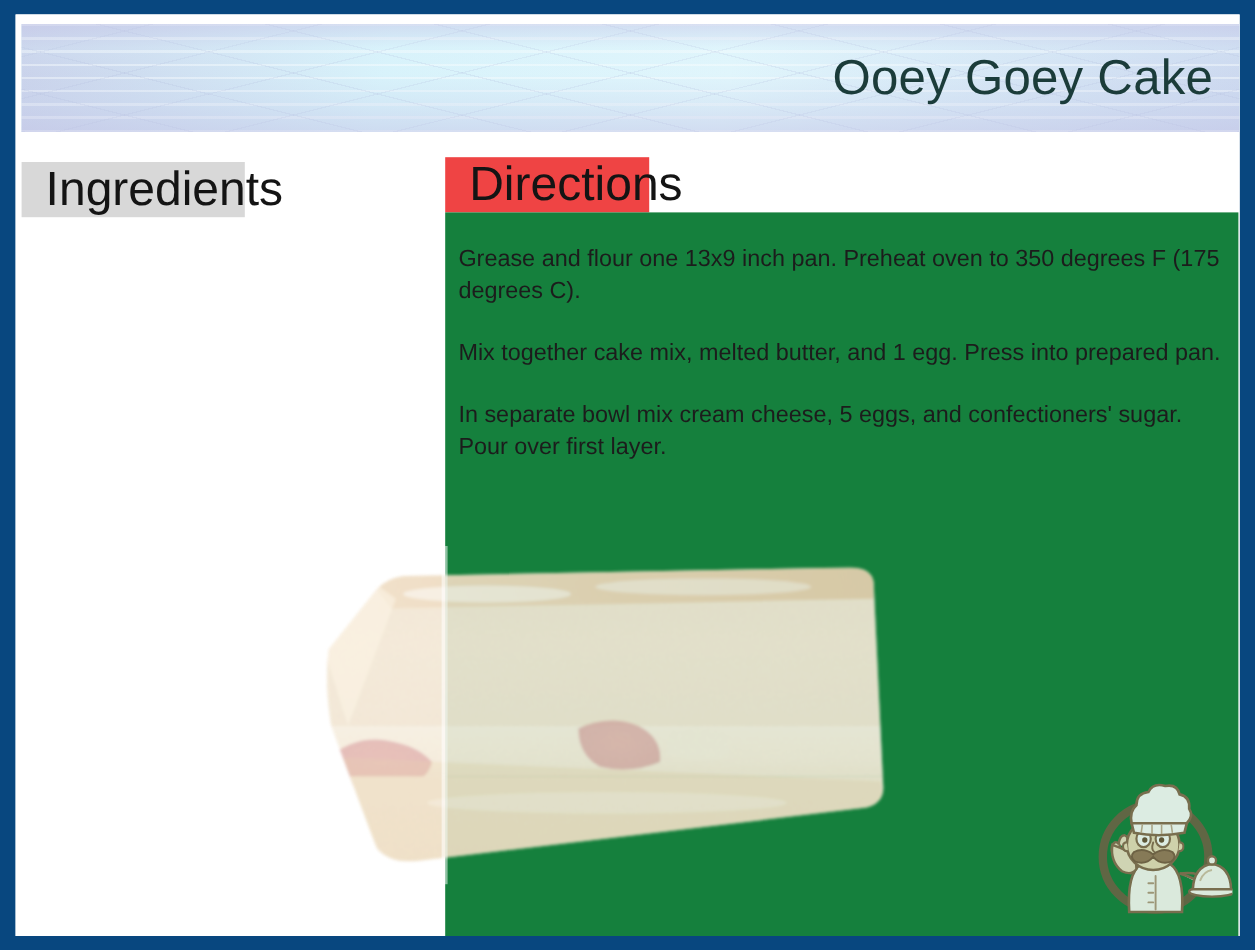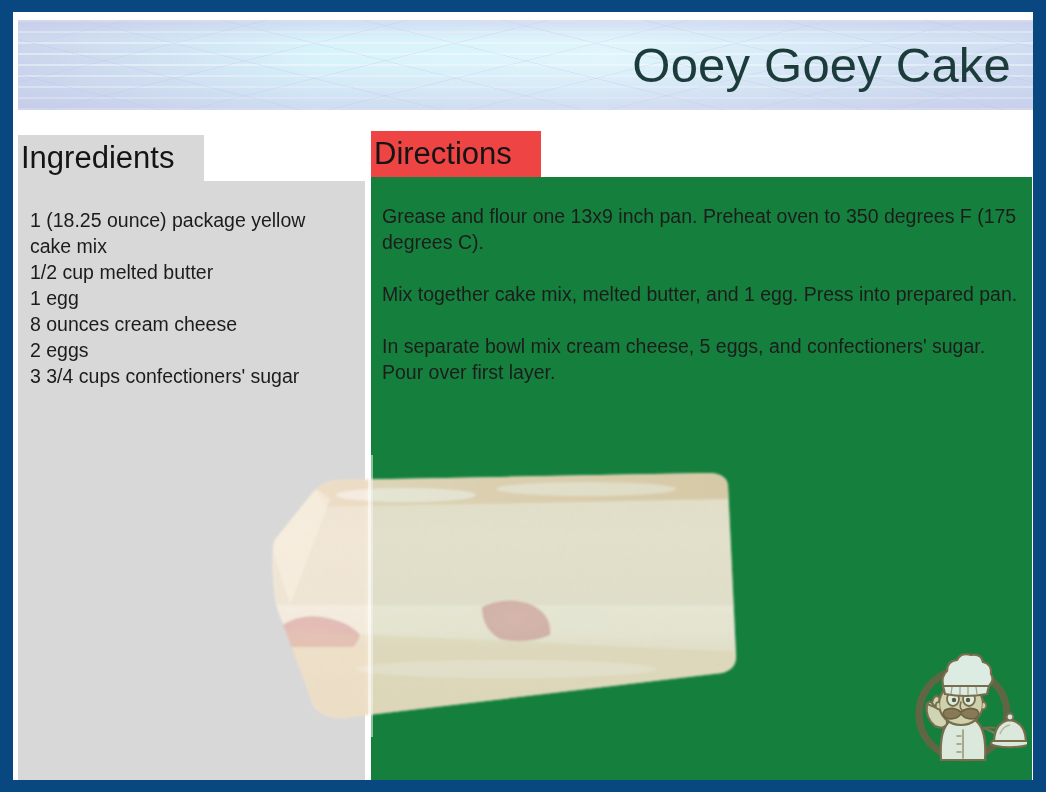--- a/index.html
+++ b/index.html
@@ -63,35 +63,35 @@
          rgba(255,255,255,0) 2px,
          rgba(255,255,255,0) 11px),
       linear-gradient(100deg, #c9cfe9 0%, #d9f3fb 30%, #e2f6fc 58%, #ccd6ee 100%);
     overflow: hidden;
   }
   #recipe-title {
     position: absolute;
     right: 22px;
     top: 50%;
     transform: translateY(-50%);
-    font-size: 49px;
+    font-size: 41px;
     line-height: 1;
     color: #1b3c3a;
     white-space: nowrap;
     letter-spacing: 0.2px;
   }
 
   
   .panel-head {
     position: absolute;
     height: 46px;
     line-height: 46px;
-    font-size: 31px;
+    font-size: 40px;
     color: #141414;
-    padding-left: 3px;
+    padding-left: 20px;
     box-sizing: border-box;
     white-space: nowrap;
   }
   .panel-body {
     position: absolute;
     box-sizing: border-box;
     font-size: 19.5px;
     line-height: 26px;
     color: #1c1c1c;
   }
@@ -165,30 +165,20 @@
 
 <div id="recipe-card">
   <div id="card-inner">
 
     <div id="banner">
       <div id="recipe-title">Ooey Goey Cake</div>
     </div>
 
     <div id="ingredients-head" class="panel-head">Ingredients</div>
 
-    <div id="ingredients-body" class="panel-body">
-      <ul id="ingredients-list">
-        <li>1 (18.25 ounce) package yellow cake mix</li>
-        <li>1/2 cup melted butter</li>
-        <li>1 egg</li>
-        <li>8 ounces cream cheese</li>
-        <li>2 eggs</li>
-        <li>3 3/4 cups confectioners' sugar</li>
-      </ul>
-    </div>
 
     <div id="directions-head" class="panel-head">Directions</div>
 
     <div id="directions-body" class="panel-body">
       <p>Grease and flour one 13x9 inch pan. Preheat oven to 350 degrees F (175 degrees C).</p>
       <p>Mix together cake mix, melted butter, and 1 egg. Press into prepared pan.</p>
       <p>In separate bowl mix cream cheese, 5 eggs, and confectioners' sugar. Pour over first layer.</p>
     </div>
 
     <svg id="cake-photo" viewBox="0 0 500 282">

